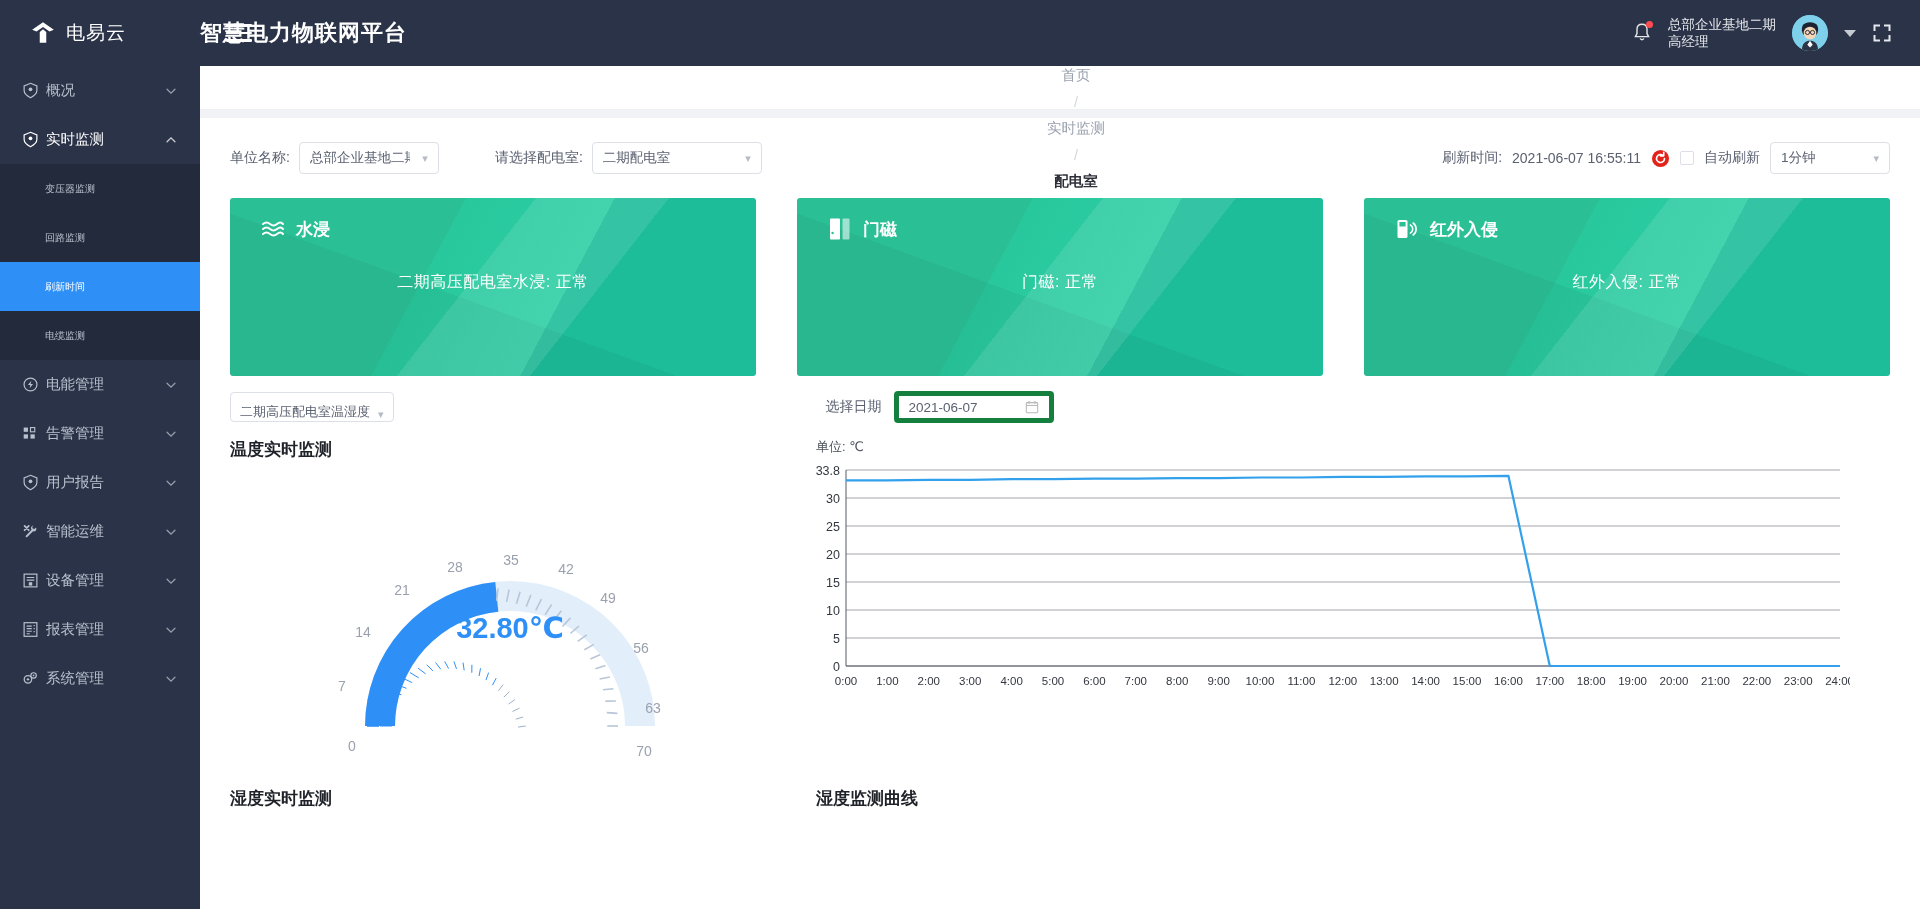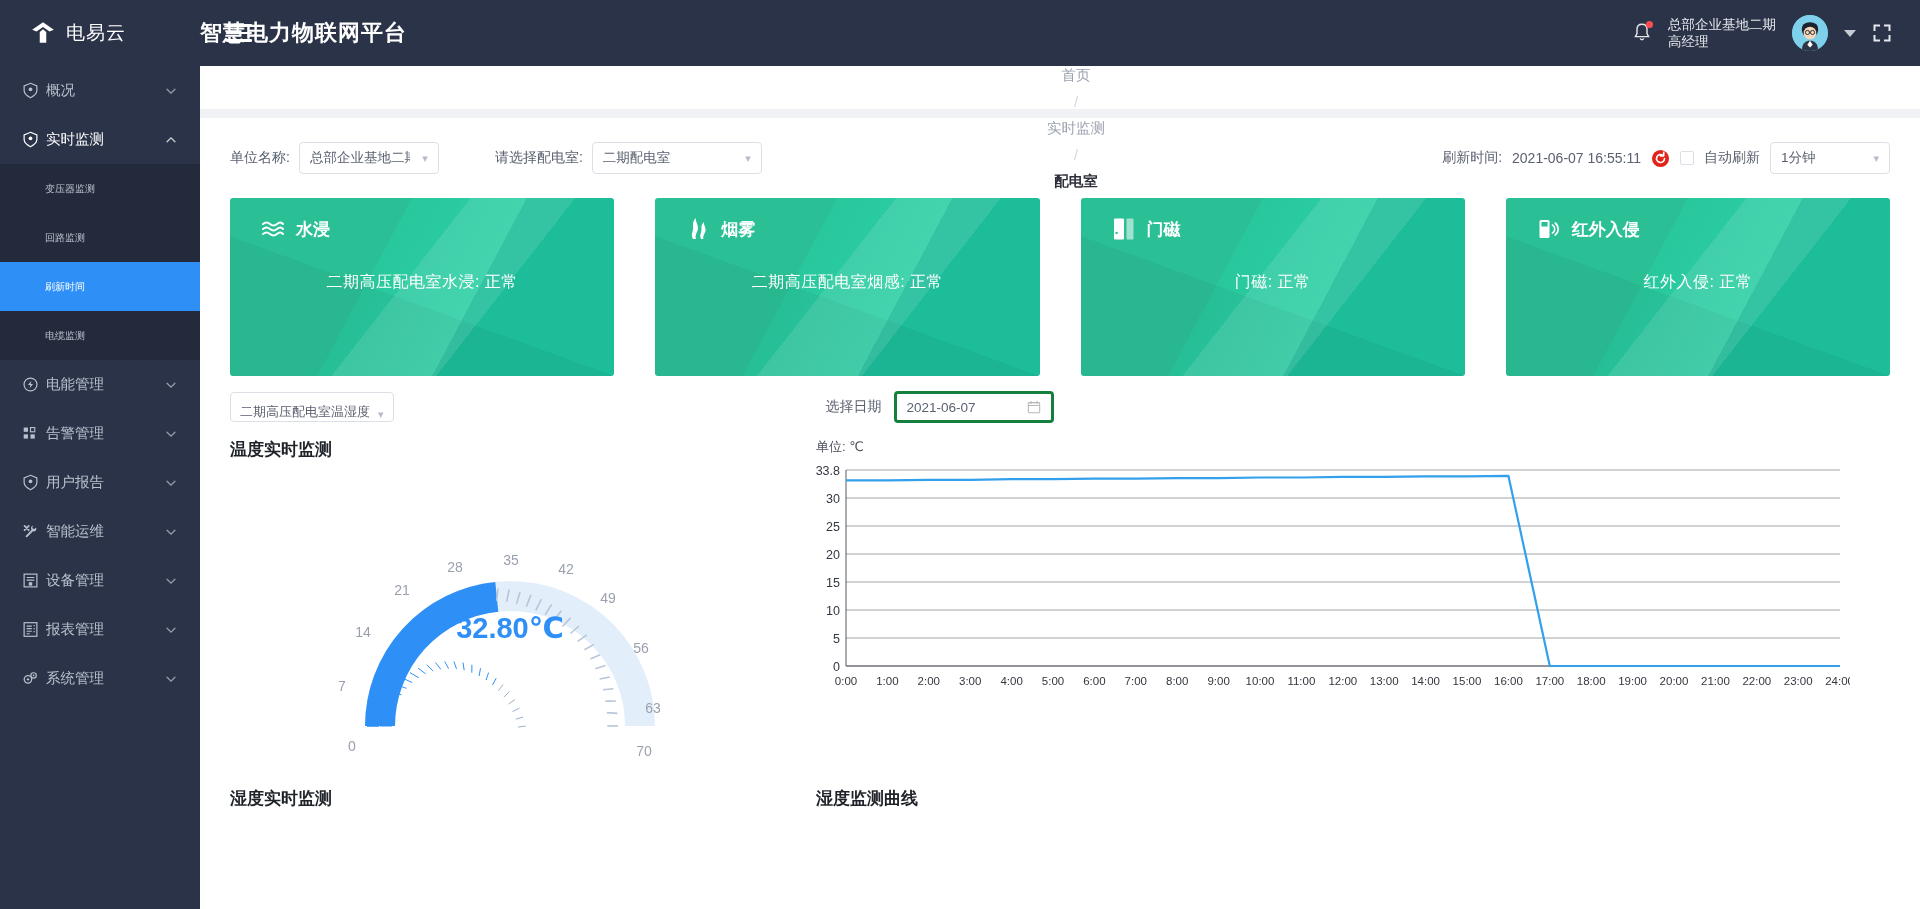--- a/index.html
+++ b/index.html
@@ -163,21 +163,21 @@
 
   
   .chart-tools { display: flex; align-items: center; height: 62px; }
   .sensor-select {
     height: 30px; border: 1px solid #dcdfe6; border-radius: 4px; background: #fff;
     display: inline-flex; align-items: flex-end; padding: 0 9px;
     font-size: 13px; color: #5a6170; cursor: pointer; gap: 8px;
   }
   .date-group { margin-left: 432px; display: flex; align-items: center; gap: 12px; }
   .date-input {
-    width: 160px; height: 32px; border: 3px solid #15803d; border-radius: 4px;
+    width: 160px; height: 32px; border: 5px solid #15803d; border-radius: 4px;
     background: #fff; display: flex; align-items: center; padding: 0 10px;
     font-size: 13.5px; color: #5a6170; cursor: pointer;
   }
   .date-input .dv { flex: 1; }
   .cal-ico { width: 14px; height: 14px; opacity: .45; }
 
   .section-row { display: flex; }
   .col-left { width: 560px; flex-shrink: 0; }
   .col-right { flex: 1; min-width: 0; }
   .section-title { font-size: 17px; font-weight: bold; color: #1f2329; }
@@ -420,31 +420,20 @@
             <svg class="cico" viewBox="0 0 26 26">
               <path d="M3 8 q3.5 -3 7 0 t7 0 t6 0" fill="none" stroke="#fff" stroke-width="2" stroke-linecap="round"></path>
               <path d="M3 13 q3.5 -3 7 0 t7 0 t6 0" fill="none" stroke="#fff" stroke-width="2" stroke-linecap="round"></path>
               <path d="M3 18 q3.5 -3 7 0 t7 0 t6 0" fill="none" stroke="#fff" stroke-width="2" stroke-linecap="round"></path>
             </svg>
             <span>水浸</span>
           </div>
           <div class="card-body">二期高压配电室水浸: 正常</div>
         </div>
 
-        <div class="card">
-          <div class="sheen"></div>
-          <div class="card-head">
-            <svg class="cico" viewBox="0 0 26 26">
-              <path d="M8 23 C5 18 9 15 8 10 C7.4 6.8 9 3.6 11 2 C10.4 6 13 8 13 12 C13 16 9.6 18 11 23 Z" fill="#ffffff"></path>
-              <path d="M16 23 C14 19 17 16.4 16.4 12.6 C16 9.8 17.4 7.4 19 6 C18.6 9.2 20.6 11 20.6 14 C20.6 17.2 17.4 19 18.4 23 Z" fill="#ffffff"></path>
-            </svg>
-            <span>烟雾</span>
-          </div>
-          <div class="card-body">二期高压配电室烟感: 正常</div>
-        </div>
 
         <div class="card">
           <div class="sheen"></div>
           <div class="card-head">
             <svg class="cico" viewBox="0 0 26 26">
               <rect x="3" y="2.5" width="10" height="21" rx="1" fill="#ffffff"></rect>
               <circle cx="5.6" cy="17" r="1.2" fill="#2bbf96"></circle>
               <rect x="15.5" y="2.5" width="7" height="21" rx="1" fill="#ffffff" opacity=".55"></rect>
             </svg>
             <span>门磁</span>

